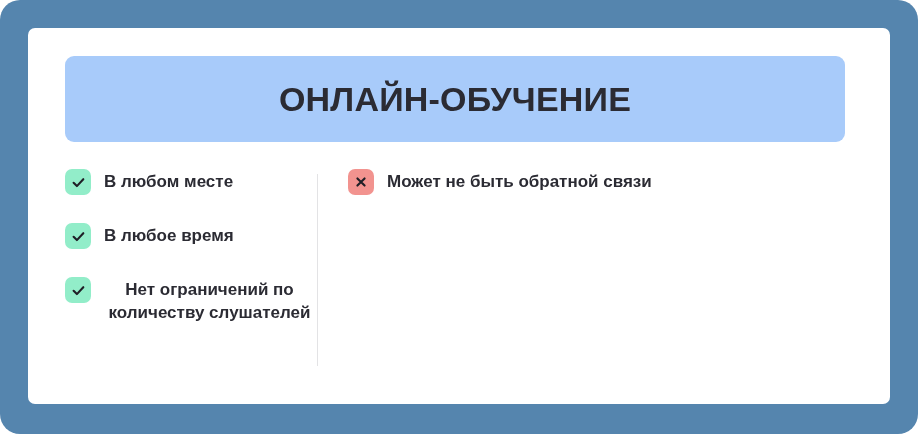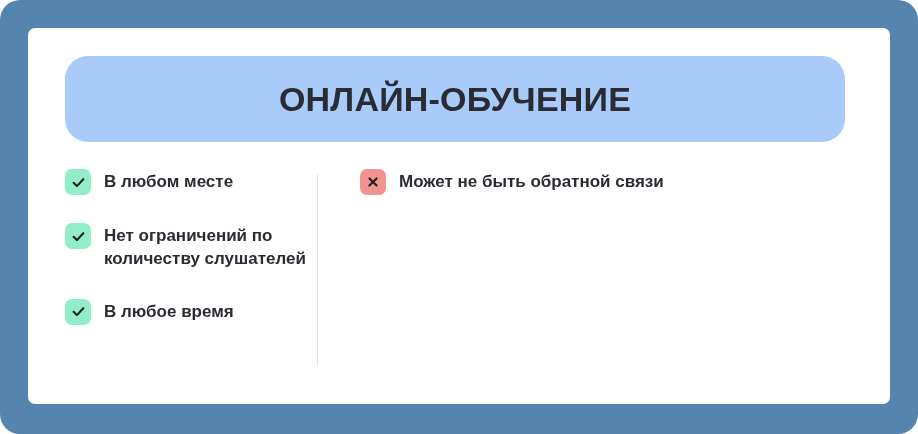--- a/index.html
+++ b/index.html
@@ -34,21 +34,21 @@
   }
 
   
   #banner {
     position: absolute;
     left: 37px;            
     top: 28px;             
     width: 780px;
     height: 86px;
     background: #A8CBFA;
-    border-radius: 23px;
+    border-radius: 9px;
     display: flex;
     align-items: center;
     justify-content: center;
   }
 
   #banner-title {
     font-size: 34px;
     font-weight: 700;
     letter-spacing: 0.2px;
     color: #2B2B33;
@@ -56,26 +56,27 @@
     line-height: 1;
   }
 
   
   #body {
     position: absolute;
     left: 0;
     top: 140px;            
     width: 862px;
     height: 220px;
+    text-align: center;
   }
 
   .col { position: absolute; top: 0; }
 
   #col-pros { left: 37px;  width: 250px; }
-  #col-cons { left: 332px; width: 520px; }
+  #col-cons { left: 320px; width: 520px; }
 
   
   #divider {
     position: absolute;
     left: 289px;           
     top: 6px;
     width: 1px;
     height: 192px;
     background: #E3E3E5;
   }
@@ -140,30 +141,30 @@
           </span>
           <span class="row-label">В любом месте</span>
         </div>
 
         <div class="row">
           <span class="badge ok">
             <svg width="15" height="15" viewBox="0 0 15 15" aria-hidden="true">
               <path d="M2.6 7.8 L5.9 11.1 L12.3 4.2" fill="none" stroke="#1F1F26" stroke-width="2.1" stroke-linecap="round" stroke-linejoin="round"></path>
             </svg>
           </span>
-          <span class="row-label">Нет ограничений по количеству слушателей</span>
+          <span class="row-label">В любое время</span>
         </div>
 
         <div class="row">
           <span class="badge ok">
             <svg width="15" height="15" viewBox="0 0 15 15" aria-hidden="true">
               <path d="M2.6 7.8 L5.9 11.1 L12.3 4.2" fill="none" stroke="#1F1F26" stroke-width="2.1" stroke-linecap="round" stroke-linejoin="round"></path>
             </svg>
           </span>
-          <span class="row-label">В любое время</span>
+          <span class="row-label">Нет ограничений по количеству слушателей</span>
         </div>
 
       </div>
 
       <div class="col" id="col-cons">
 
         <div class="row">
           <span class="badge bad">
             <svg width="14" height="14" viewBox="0 0 14 14" aria-hidden="true">
               <path d="M3.4 3.4 L10.6 10.6 M10.6 3.4 L3.4 10.6" fill="none" stroke="#1F1F26" stroke-width="2.1" stroke-linecap="round"></path>

